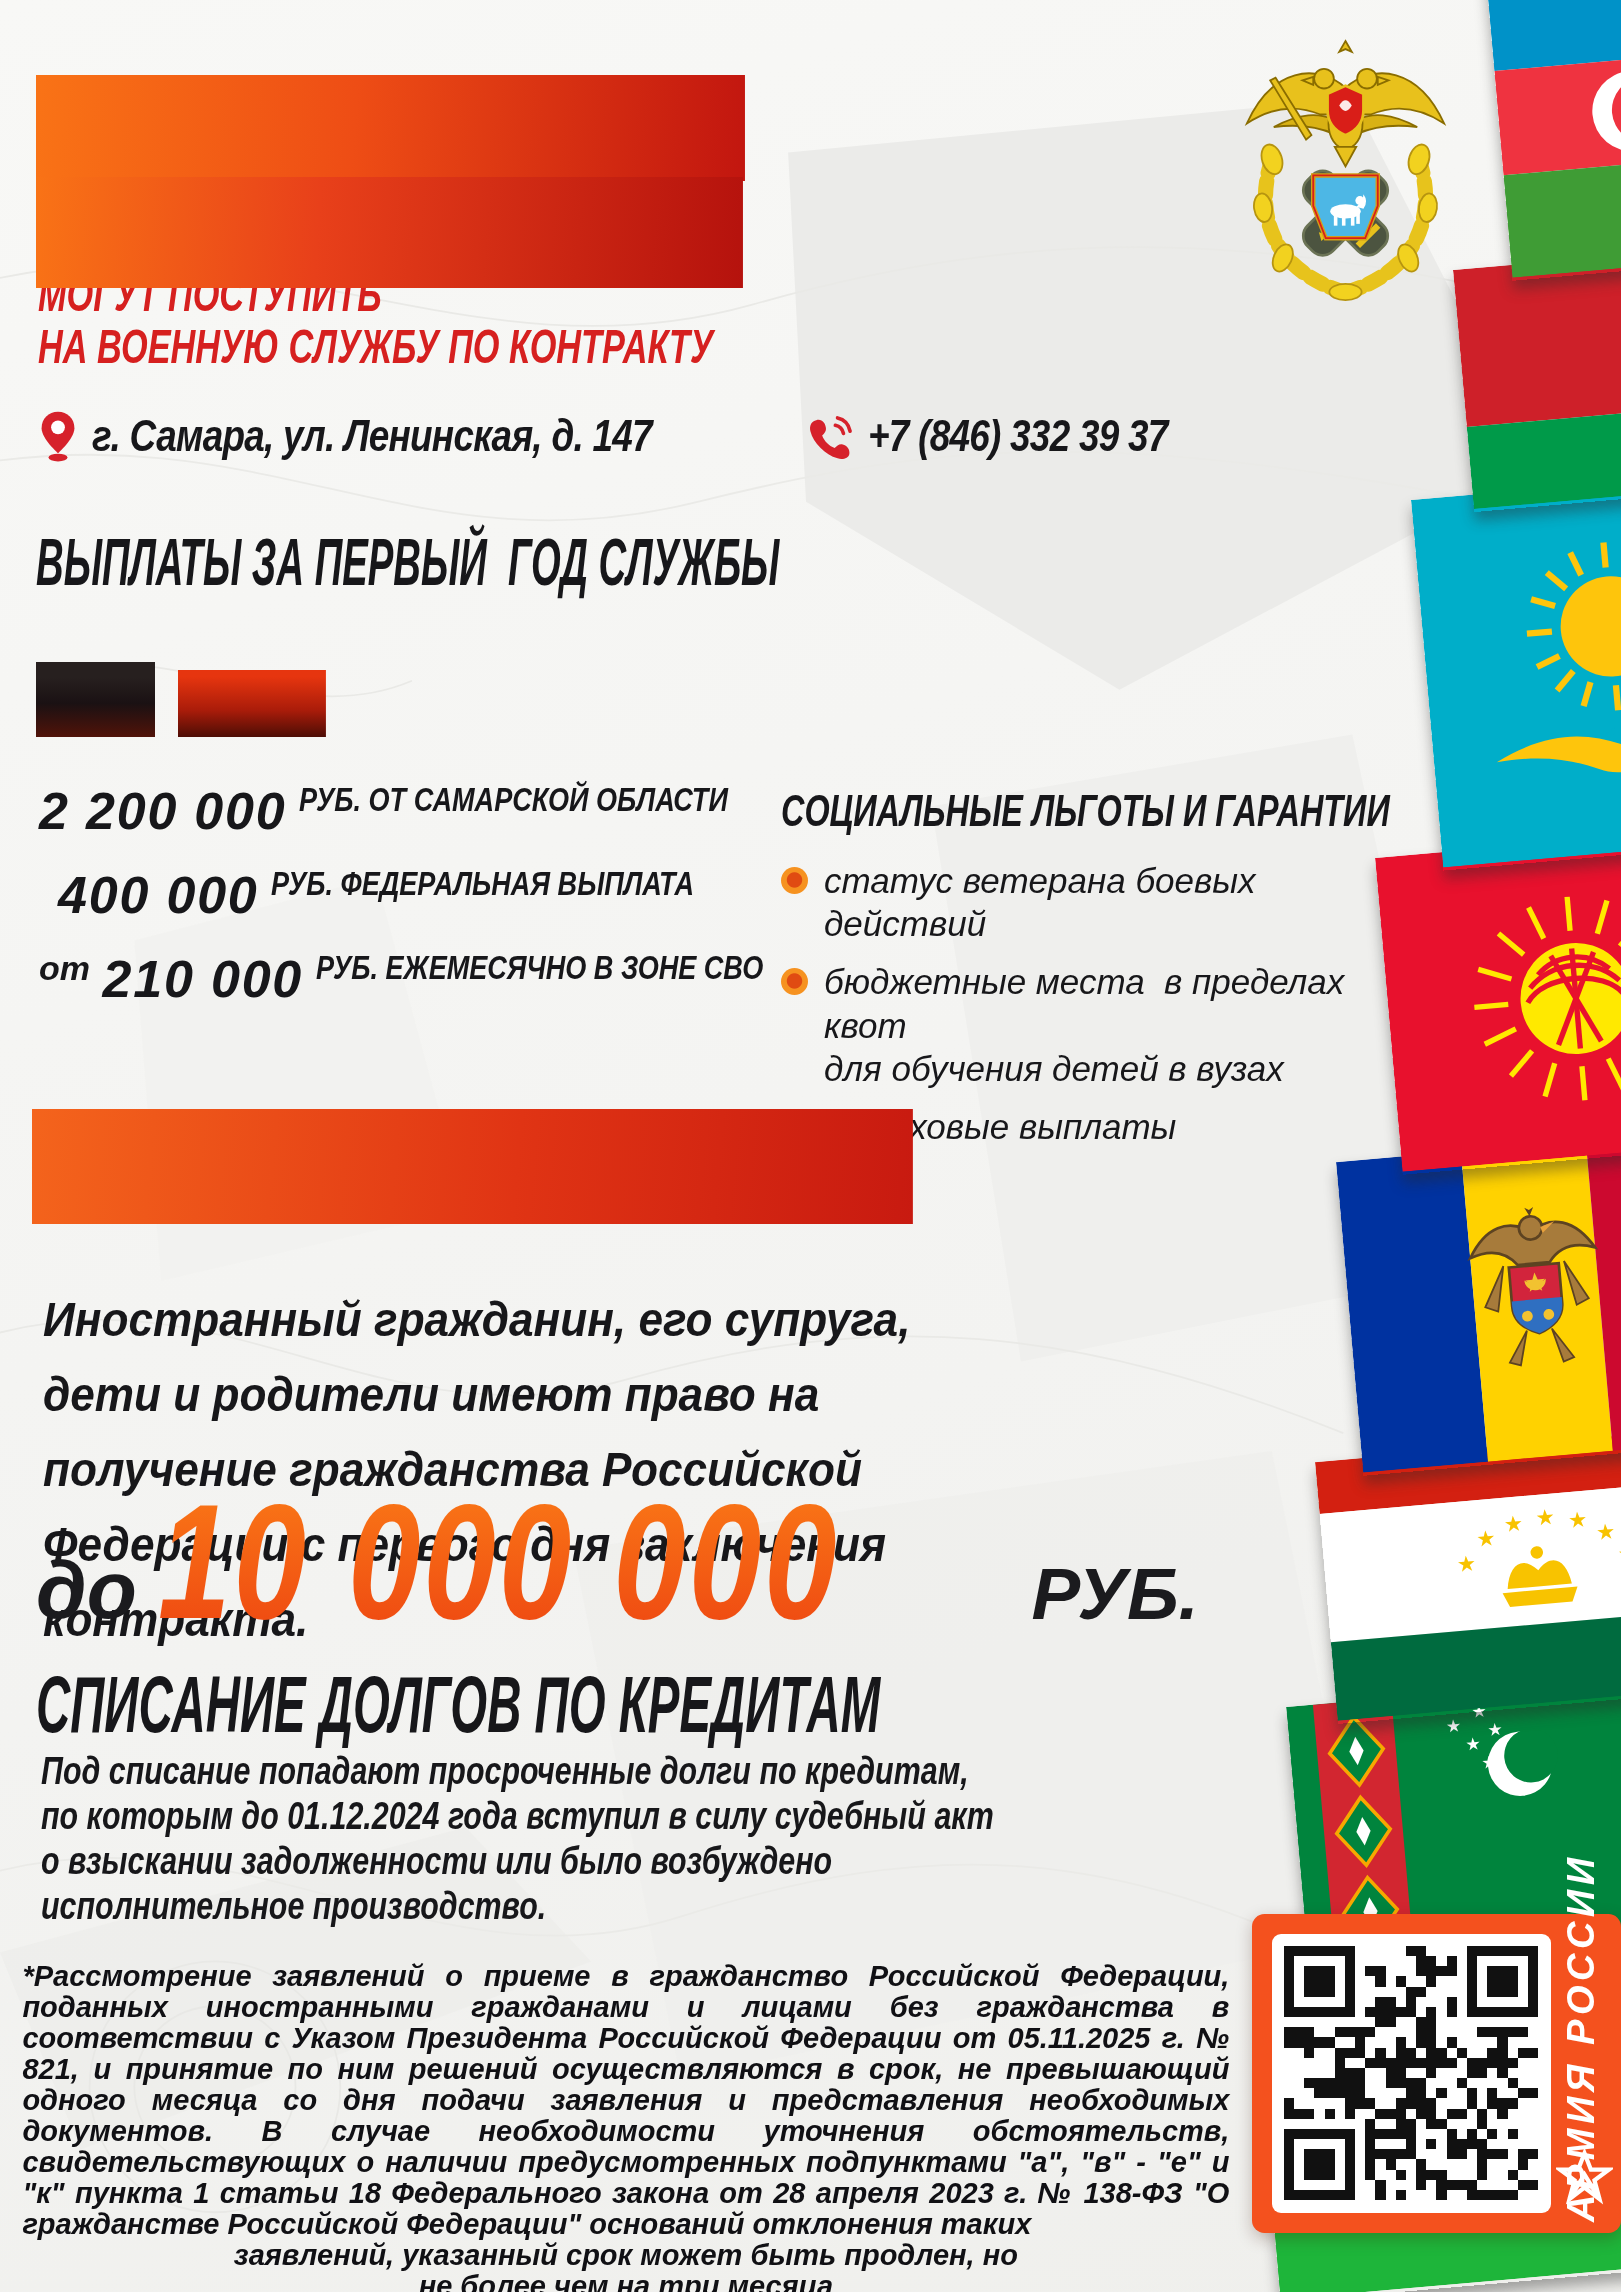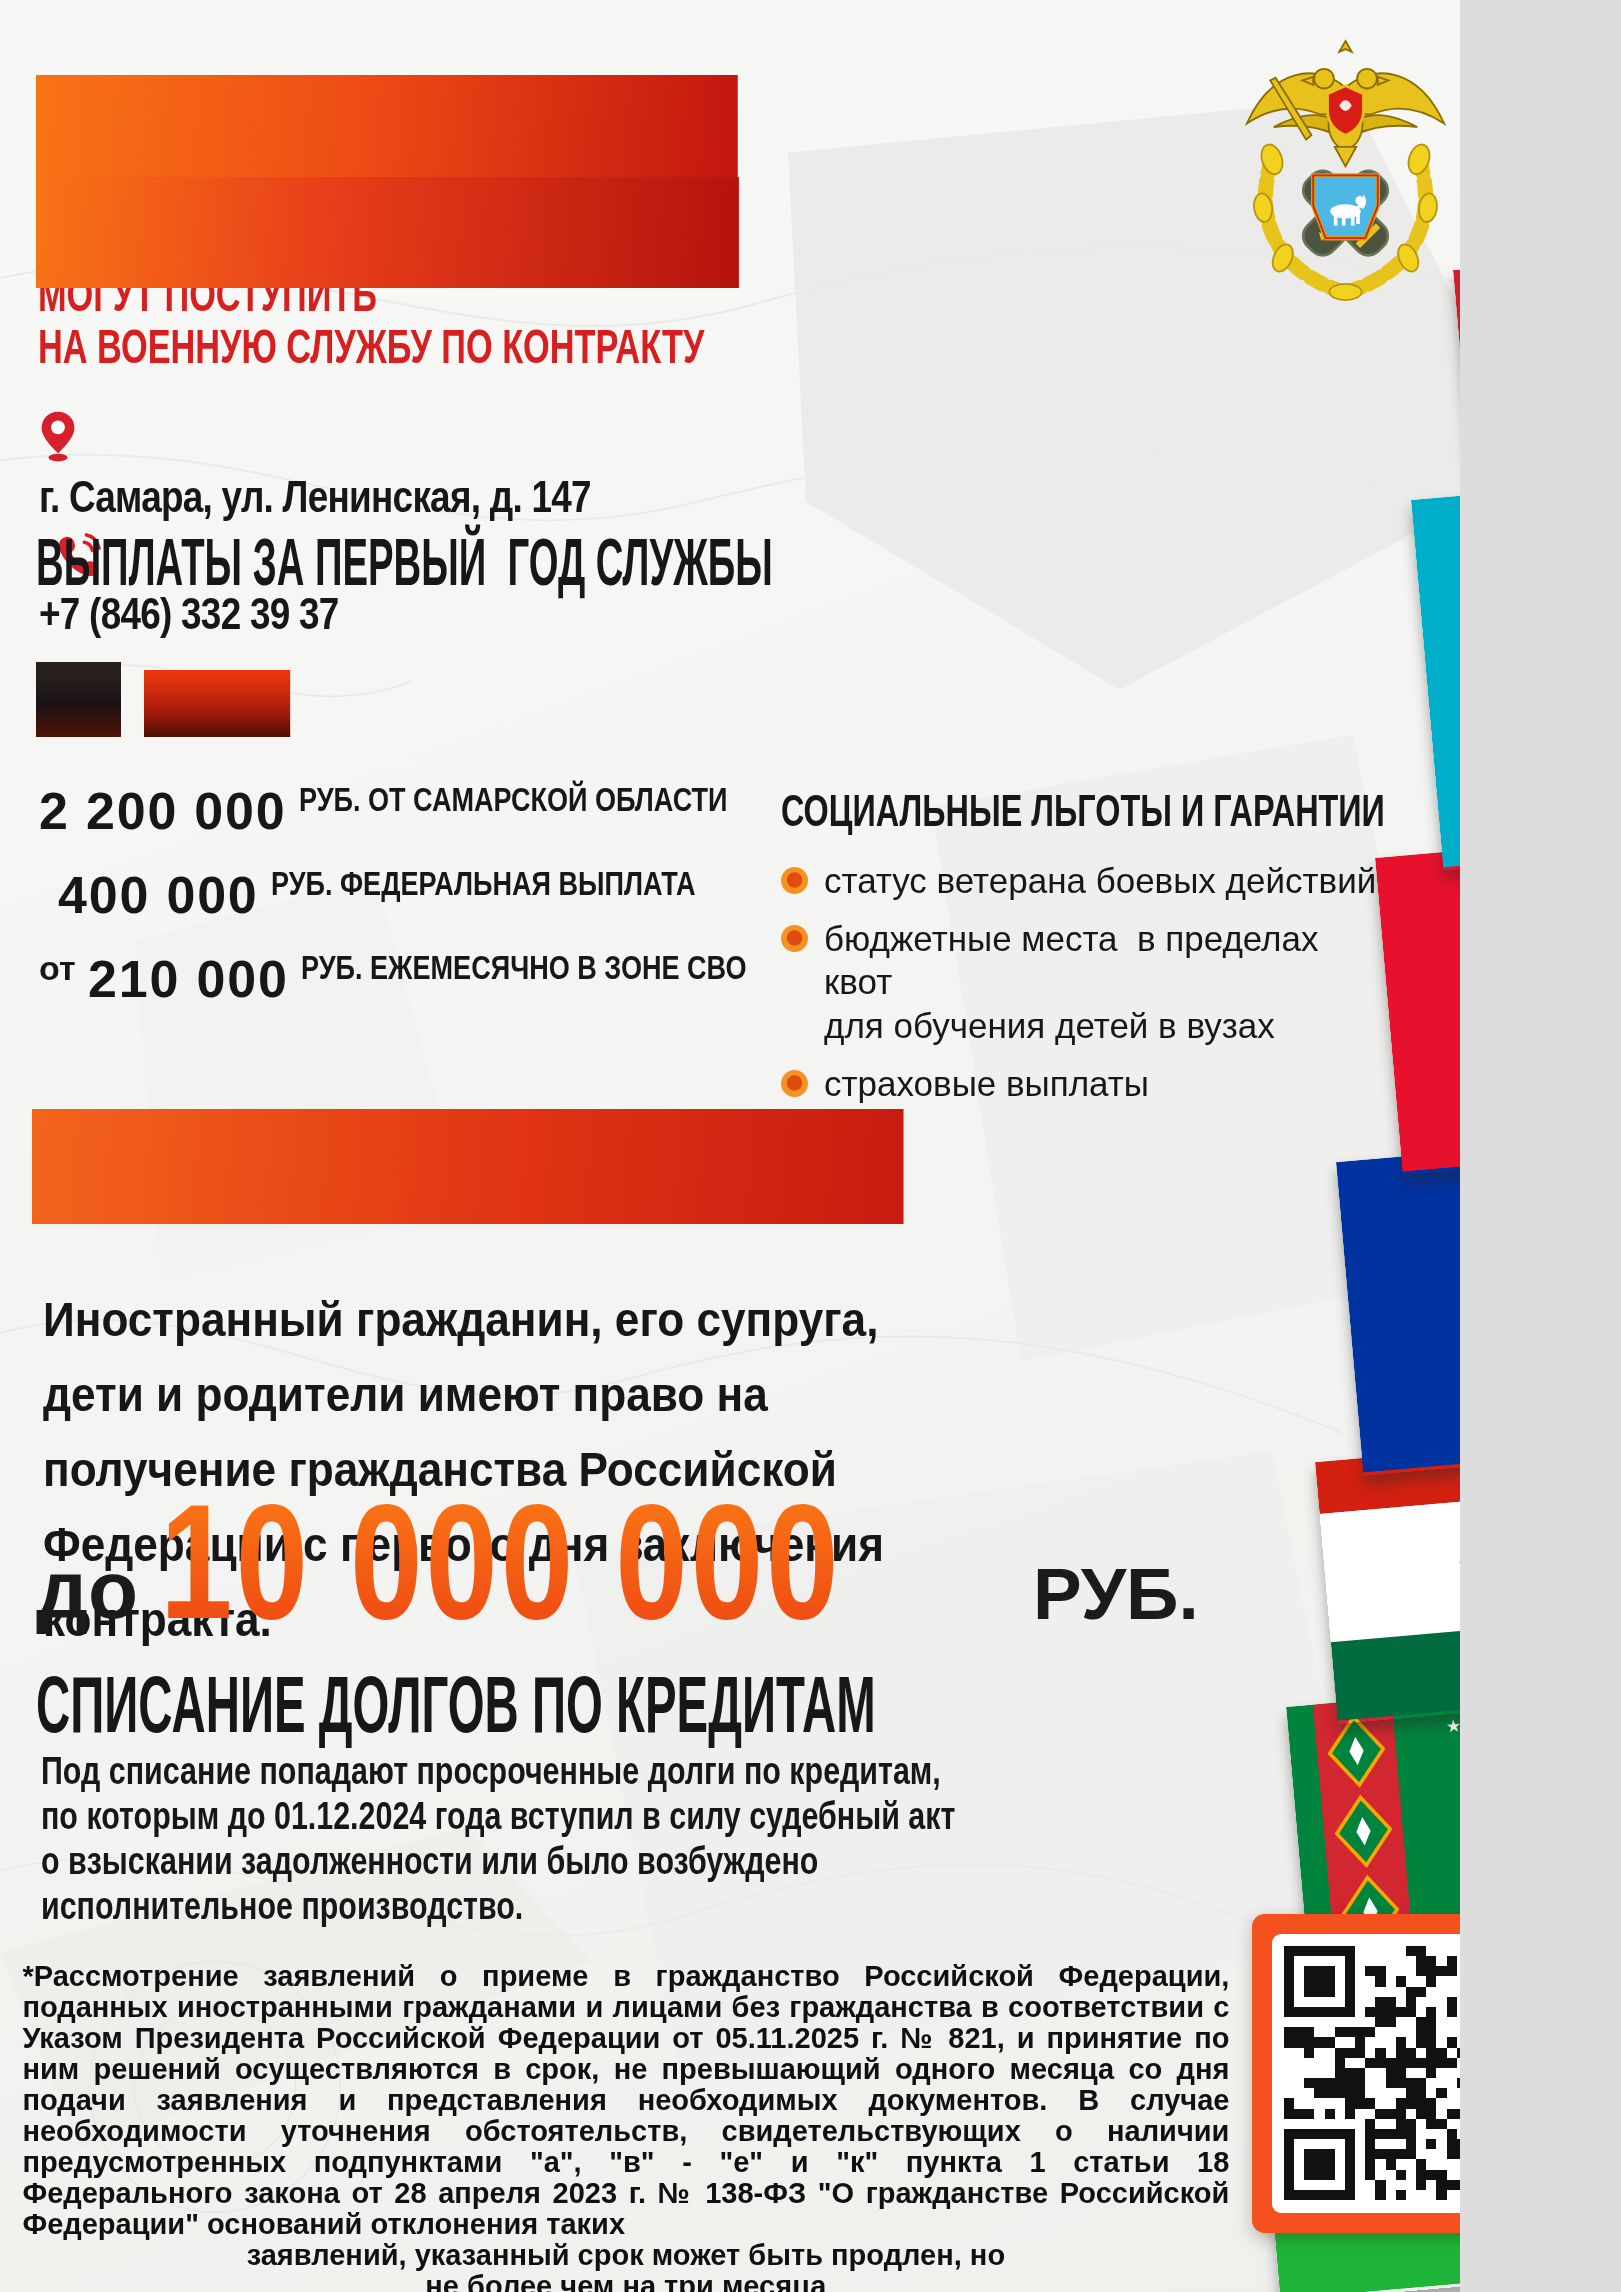--- a/index.html
+++ b/index.html
@@ -1,31 +1,31 @@
 <!DOCTYPE html>
 <html lang="ru" style="font-size:14.3px"><head>
 <meta charset="utf-8">
 <style>
   html,body{margin:0;padding:0;background:#ddd;}
-  #poster{position:relative;width:1460px;height:2293px;overflow:hidden;
+  #poster{position:relative;width:1621px;height:2293px;overflow:hidden;
     background:linear-gradient(160deg,#f8f8f6 0%,#f3f3f1 60%,#efefec 100%);
-    font-family:"Liberation Sans","DejaVu Sans",sans-serif;color:#17171a;}
+    font-family:"Liberation Sans","DejaVu Sans",sans-serif;color:#17171a;font-style:italic;}
   .abs{position:absolute;}
   .cond{display:inline-block;transform-origin:0 0;white-space:pre;}
   .grad{-webkit-background-clip:text;background-clip:text;color:transparent;}
   
   #title1{left:36px;top:75px;font-size:106px;font-weight:800;line-height:1;z-index:6;}
   #title1 .cond{transform:scaleX(.48);background:linear-gradient(100deg,#f97316 0%,#ee4d15 45%,#c2160f 100%);}
   #title2{left:36px;top:177px;font-size:111px;font-weight:800;line-height:1;z-index:6;}
   #title2 .cond{transform:scaleX(.45);background:linear-gradient(100deg,#f97316 0%,#e8401a 40%,#b5120d 100%);}
   #sub1,#sub2{left:38px;font-size:49px;font-weight:600;color:#d6201f;line-height:1;z-index:6;}
   #sub1{top:270px;} #sub2{top:322px;}
   #sub1 .cond,#sub2 .cond{transform:scaleX(.70);}
   
-  #contact{left:39px;top:410px;display:flex;align-items:flex-start;gap:9px;z-index:6;flex-direction:column;}
+  #contact{left:39px;top:410px;display:flex;align-items:flex-end;gap:15px;z-index:6;}
   #contact .txt{font-size:45px;font-weight:800;letter-spacing:-0.9px;}
   #contact .txt .cond{transform:scaleX(.82);}
   #contact svg{display:block;}
   
   #pay-head{left:36px;top:524px;font-size:66px;font-weight:800;z-index:6;}
   #pay-head .cond{transform:scaleX(.58);}
   #amount-row{left:36px;top:580px;height:157px;display:flex;align-items:flex-end;gap:23px;z-index:6;}
   #amount-prefix{font-size:79px;font-weight:800;line-height:.95;background:linear-gradient(180deg,#27201f 20%,#1a1113 55%,#511309 100%);}
   #amount-big{font-size:186px;font-weight:800;line-height:.82;letter-spacing:5.4px;background:linear-gradient(180deg,#ff8a00 0%,#f55309 55%,#cf1e08 100%);}
   #amount-cur{font-size:75px;font-weight:800;line-height:.9;background:linear-gradient(180deg,#e6350f 10%,#aa1c0a 60%,#4d0d05 100%);transform:scaleX(.86);transform-origin:0 100%;display:inline-block;}

